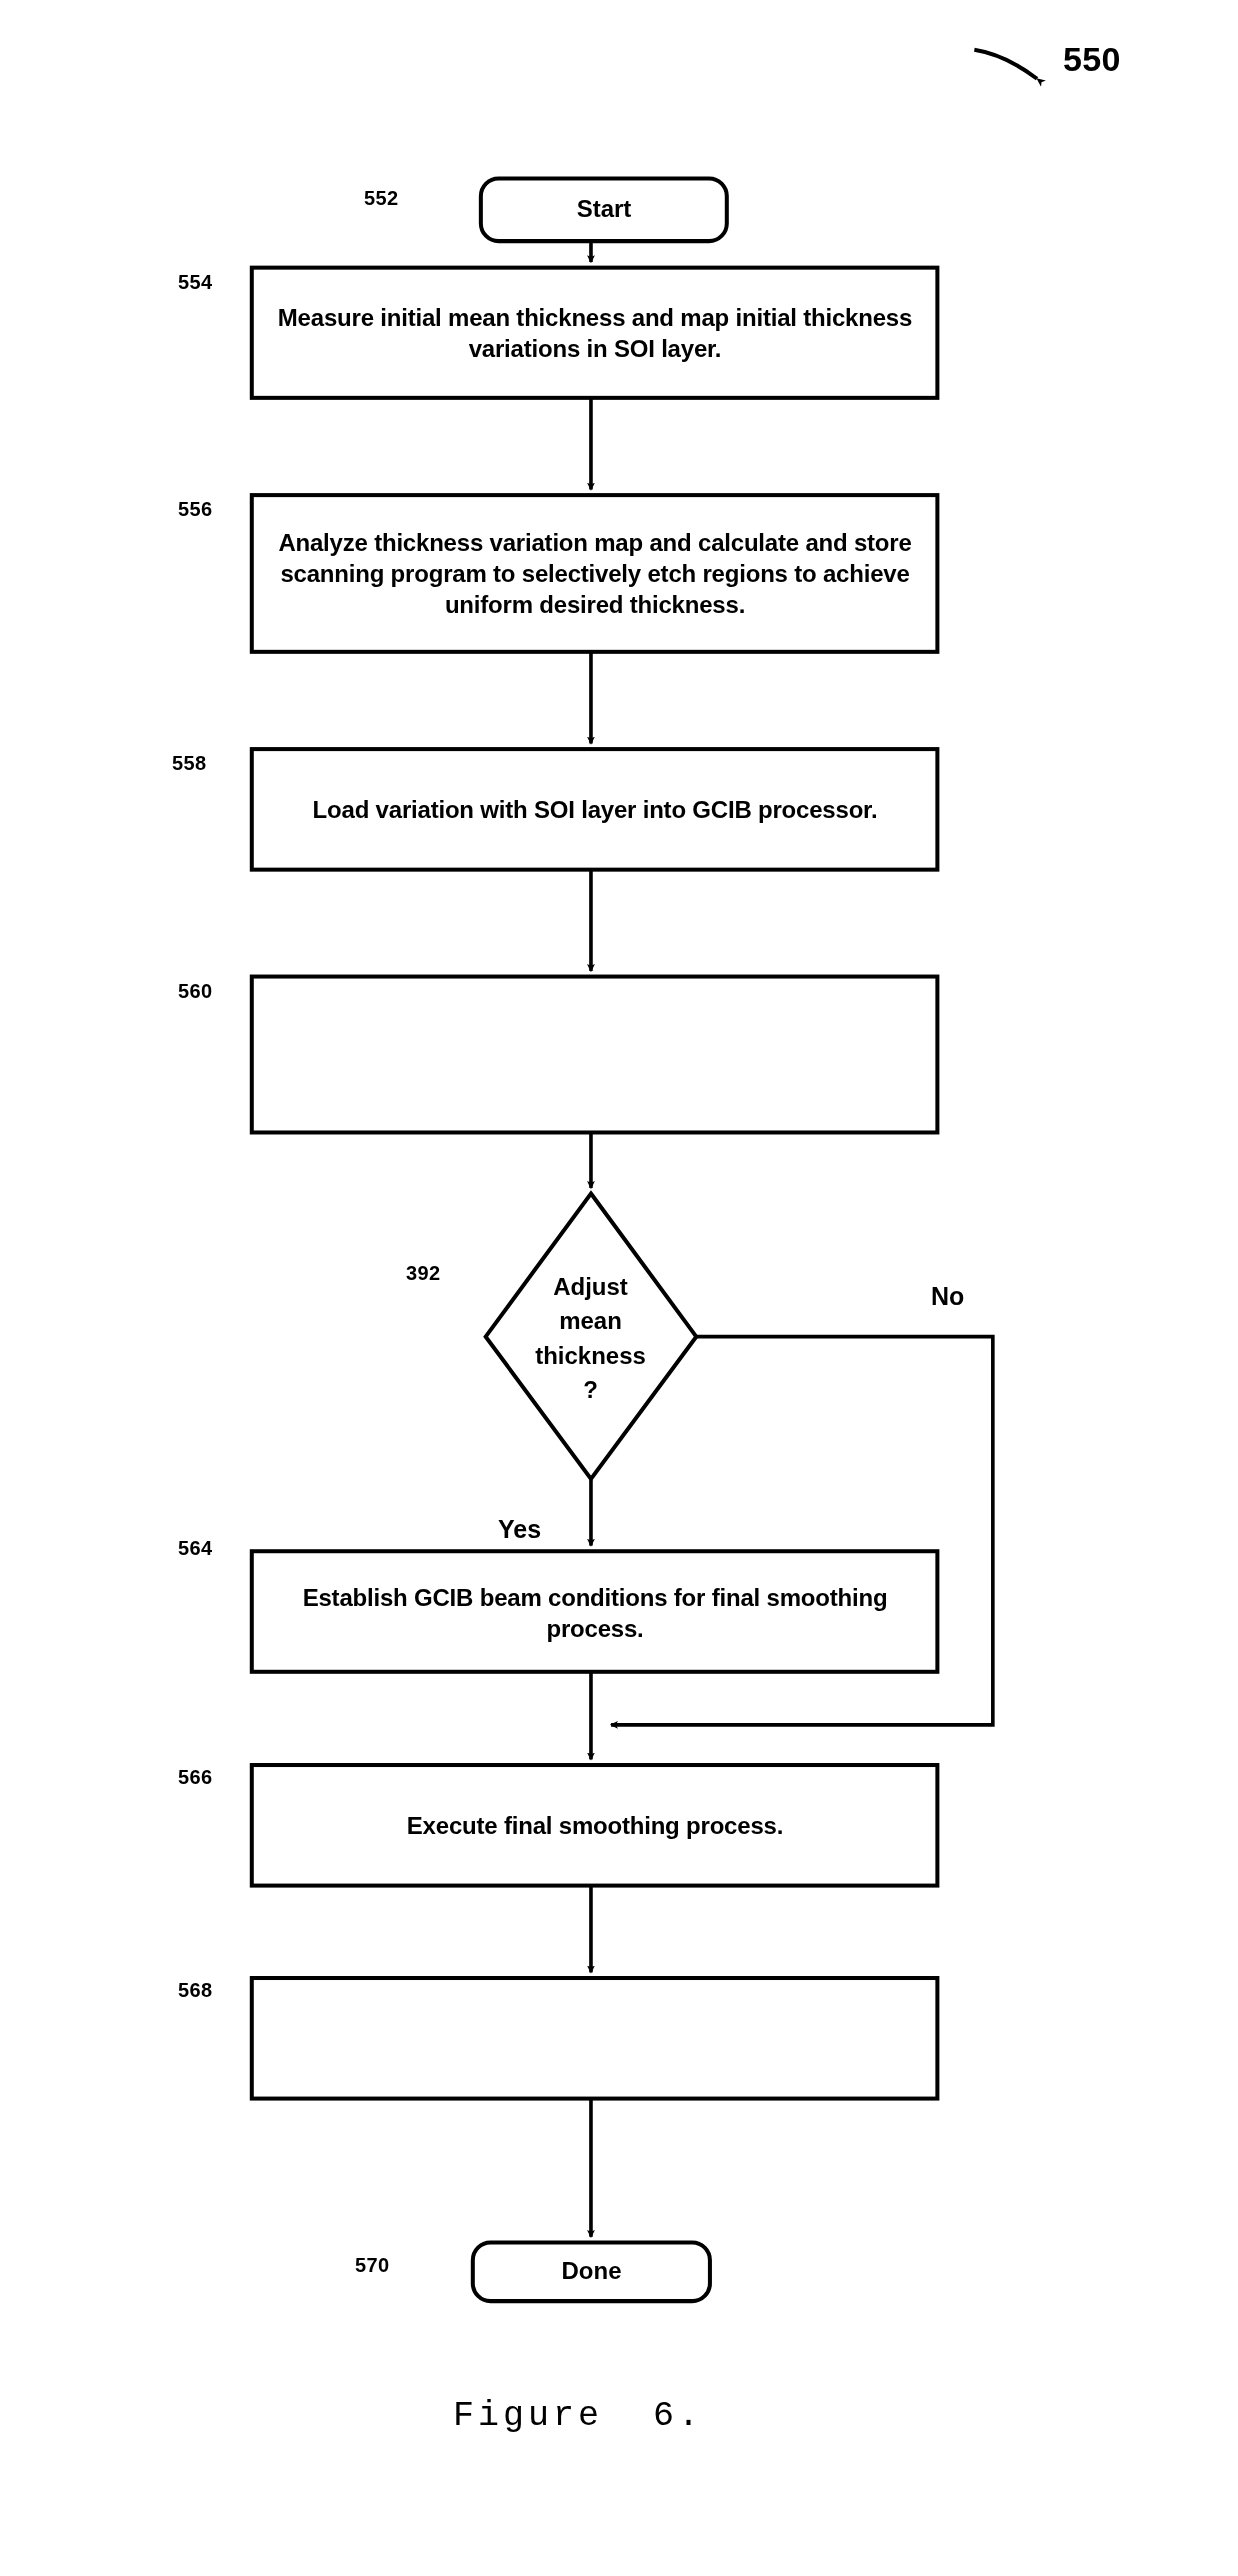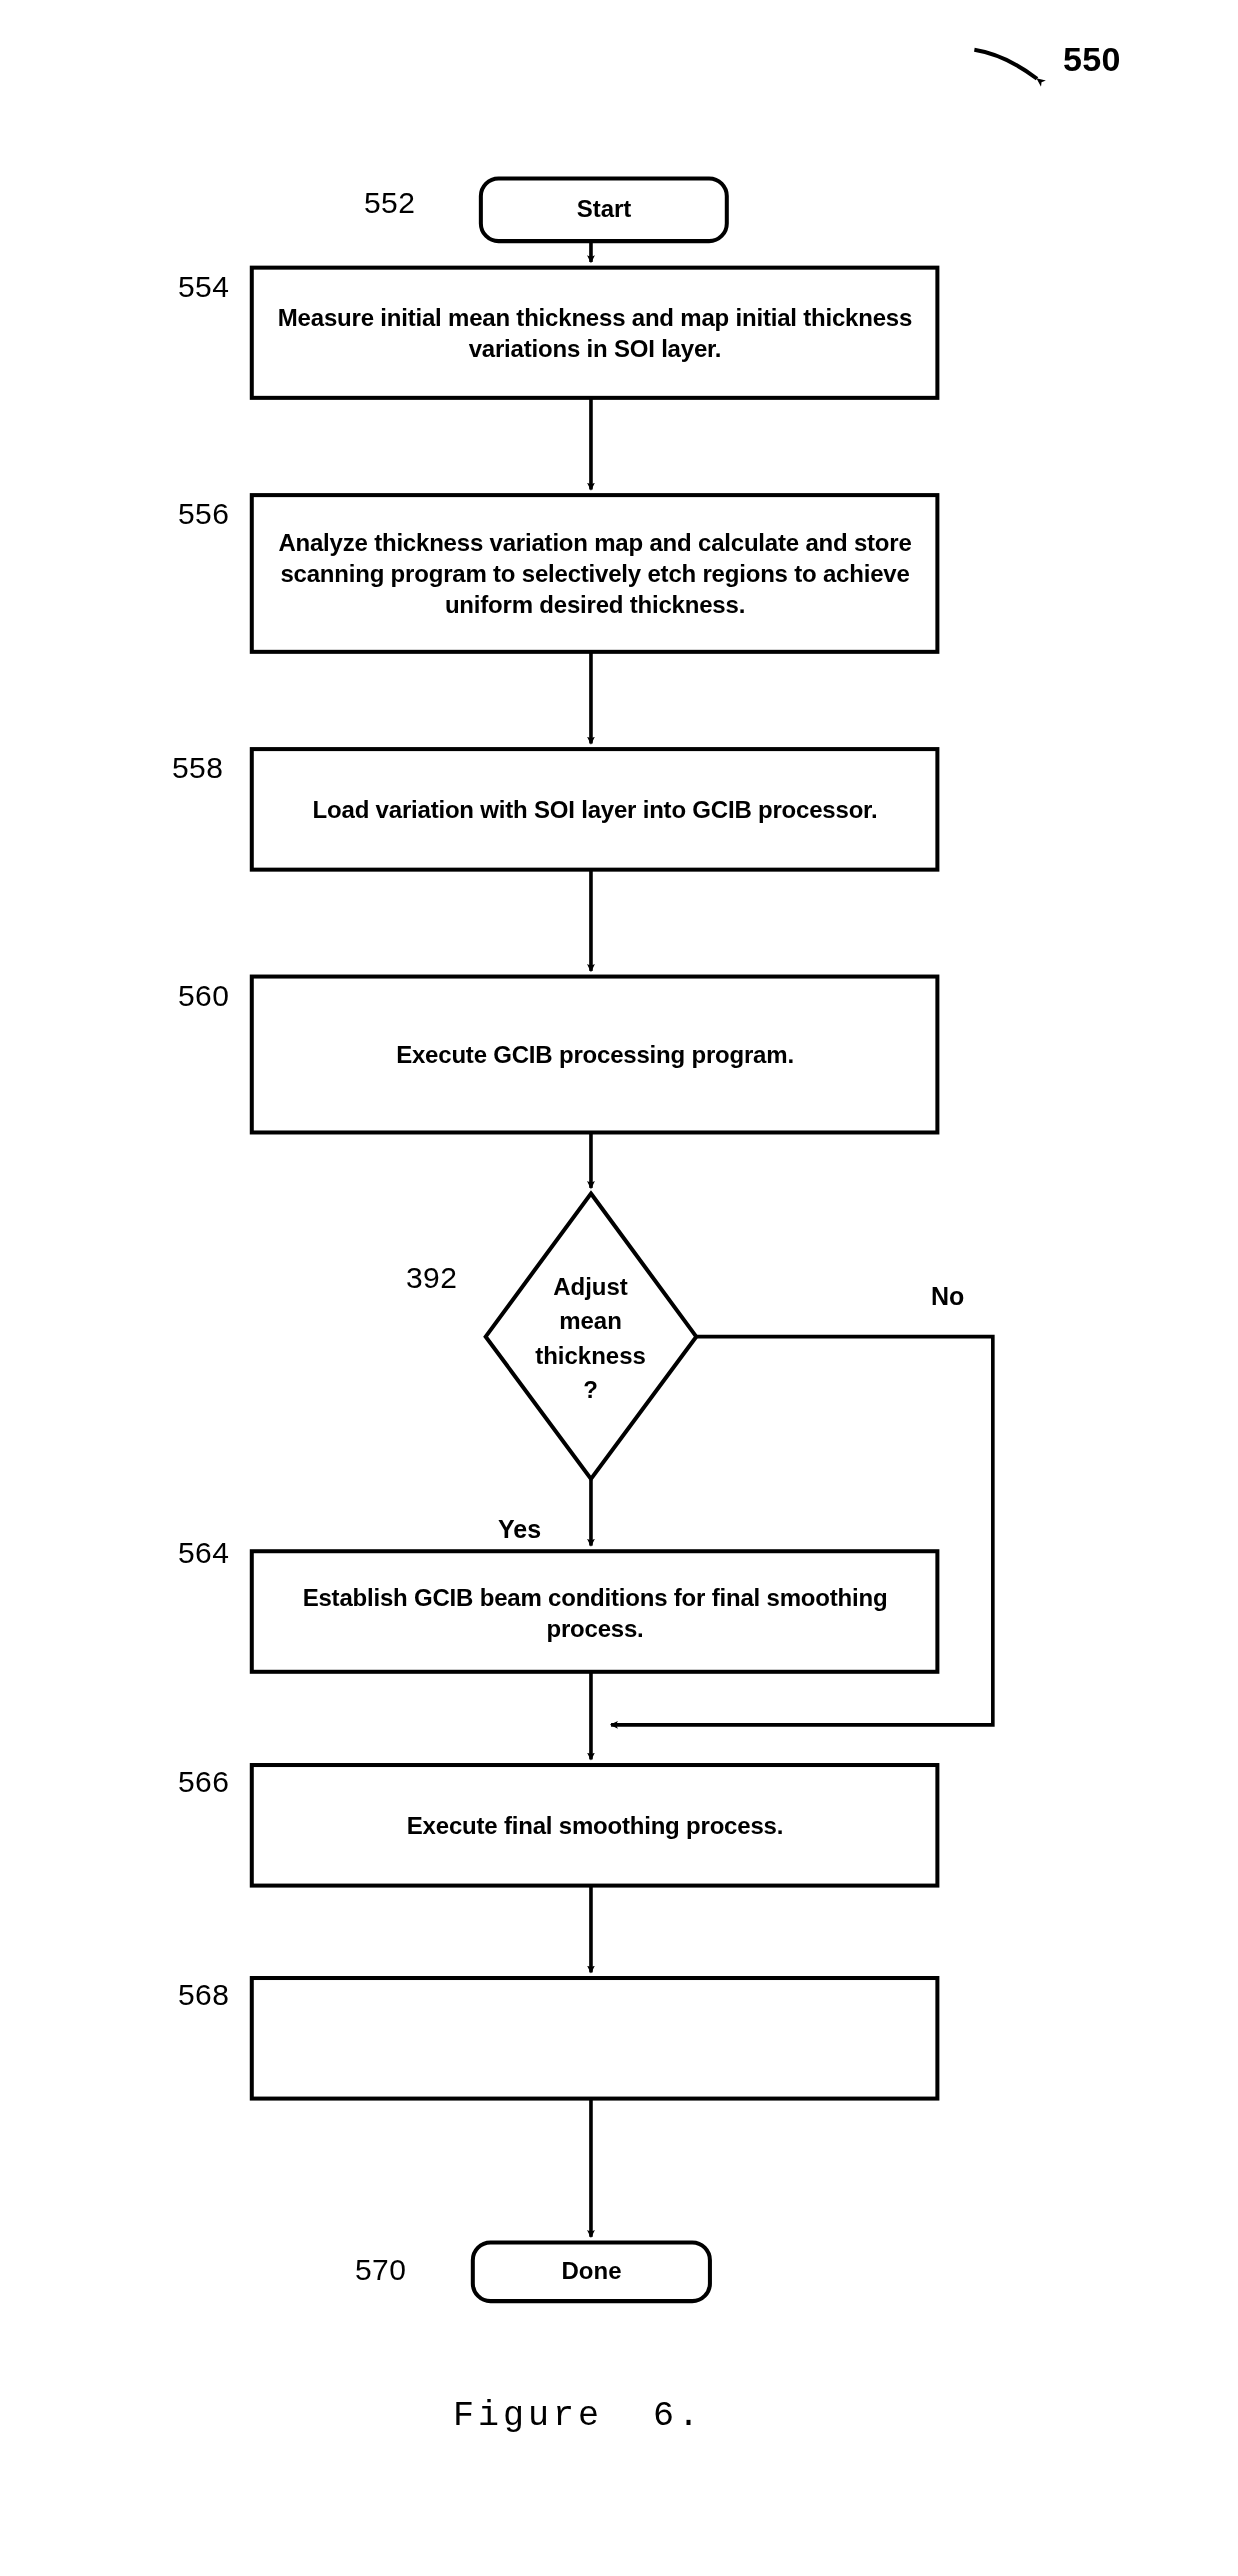--- a/index.html
+++ b/index.html
@@ -28,22 +28,22 @@
     top: 0;
     width: 1239px;
     height: 2576px;
     pointer-events: none;
   }
 
   
   .ref-num {
     position: absolute;
     font-family: "Liberation Sans", sans-serif;
-    font-weight: normal;
-    font-size: 30px;
+    font-weight: bold;
+    font-size: 20px;
     letter-spacing: 0.4px;
     line-height: 1;
     white-space: nowrap;
   }
 
   .box-label {
     position: absolute;
     display: flex;
     align-items: center;
     justify-content: center;
@@ -181,21 +181,20 @@
   <div class="ref-num" style="left:178px; top:272px;">554</div>
   <div class="box-label" style="left:252px; top:268px; width:686px; height:130px;">Measure initial mean thickness and map initial thickness variations in SOI layer.</div>
 
   <div class="ref-num" style="left:178px; top:499px;">556</div>
   <div class="box-label" style="left:252px; top:495px; width:686px; height:157px;">Analyze thickness variation map and calculate and store scanning program to selectively etch regions to achieve uniform desired  thickness.</div>
 
   <div class="ref-num" style="left:172px; top:753px;">558</div>
   <div class="box-label" style="left:252px; top:749px; width:686px; height:121px;">Load variation with SOI layer into GCIB processor.</div>
 
   <div class="ref-num" style="left:178px; top:981px;">560</div>
-  <div class="box-label" style="left:252px; top:977px; width:686px; height:156px;">Execute GCIB processing program.</div>
 
   <div class="ref-num" style="left:406px; top:1263px;">392</div>
   <div class="diamond-label" style="left:485px; top:1206px; width:211px; height:265px;">Adjust
 mean
 thickness
 ?</div>
 
   <div class="branch-label" style="left:498px; top:1517px;">Yes</div>
   <div class="branch-label" style="left:931px; top:1284px;">No</div>
 

